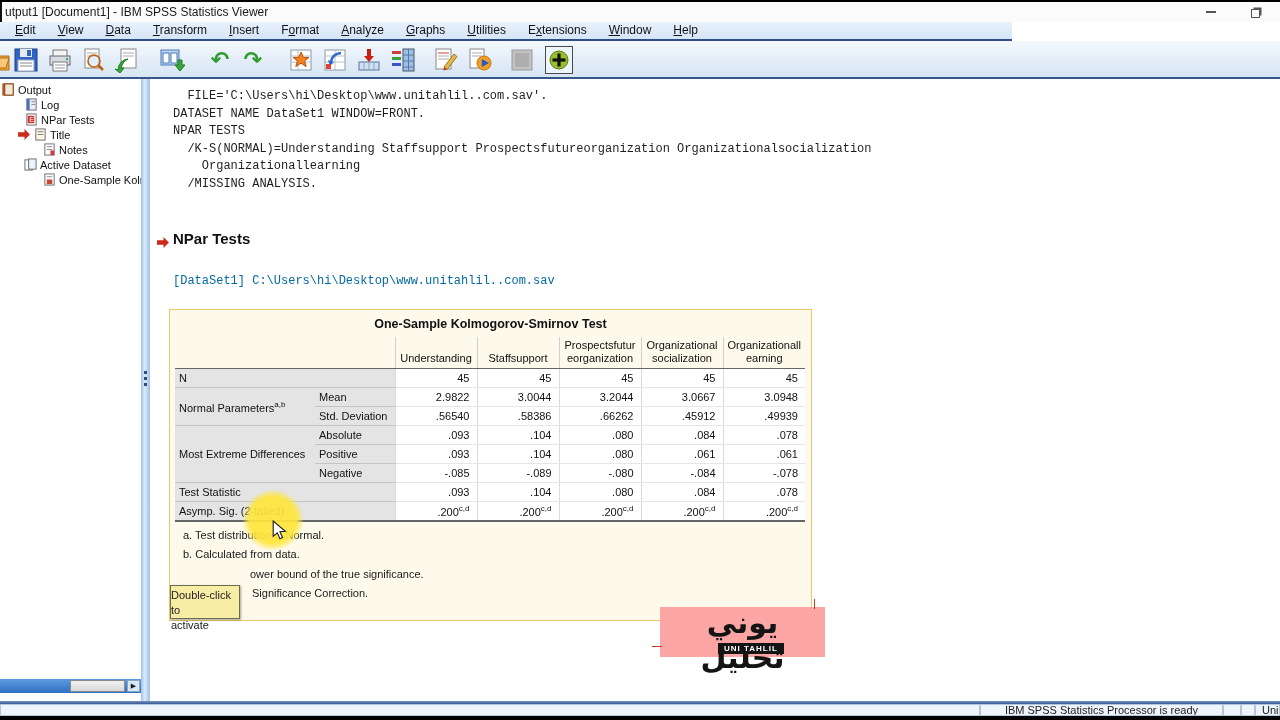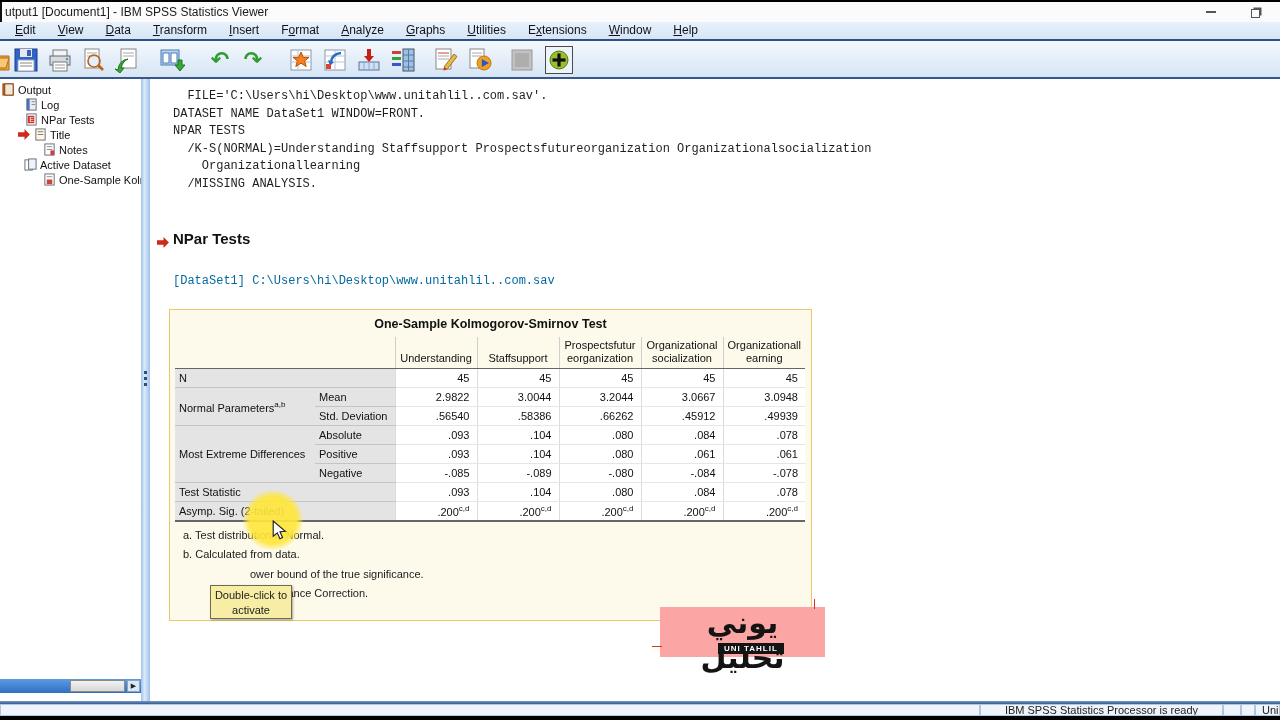--- a/index.html
+++ b/index.html
@@ -12,21 +12,21 @@
   #titlebar { position:absolute; left:0; top:2px; width:1280px; height:20px; background:#fbfbfb;
     display:flex; align-items:center; }
   #titlebar .edge { position:absolute; left:0; top:0; width:2px; height:20px; background:#111; }
   #title-text { font-size:12px; color:#1a1a1a; padding-left:5px; }
   .winbtns { position:absolute; right:18px; top:0; height:20px; display:flex; gap:30px; align-items:center; }
   .winbtn { width:14px; height:14px; display:flex; align-items:center; justify-content:center; cursor:default; }
   .min-glyph { width:10px; height:0; border-bottom:2px solid #555; }
   .max-glyph { width:9px; height:9px; border:1.5px solid #555; box-shadow:2px -2px 0 -0.5px #555; margin-top:2px; }
 
   
-  #menubar { position:absolute; left:0; top:22px; width:1280px; height:19px;
+  #menubar { position:absolute; left:0; top:22px; width:1012px; height:19px;
     background:linear-gradient(#e8f1fb,#d5e5f7); border-bottom:2px solid #2e4f86;
     display:flex; align-items:center; padding-left:4px; }
   .menu-item { font-size:12px; color:#12121a; padding:0 11px; line-height:17px; cursor:default; }
   .menu-item u { text-decoration:underline; }
 
   
   #toolbar { position:absolute; left:0; top:41px; width:1280px; height:38px;
     background:linear-gradient(#f3f8fd,#d7e5f4); border-bottom:2px solid #35578c; }
   .tb-icon { position:absolute; top:5px; width:28px; height:28px; display:flex;
     align-items:center; justify-content:center; }
@@ -82,23 +82,23 @@
   table.spss td { height:19px; padding:0 4px; }
   table.spss td.lab { background:#e4e4e4; border-bottom:1px solid #c4c4c4; text-align:left; }
   table.spss td.val { text-align:right; padding-right:7px; border-left:1px solid #dcdcdc;
     border-bottom:1px solid #e6e6e6; background:#fff; }
   table.spss tr.last td { border-bottom:2px solid #666; }
   sup { font-size:8px; }
   .fnotes { font-size:11px; color:#1a1a1a; margin-top:4px; }
   .fnote { height:19.5px; line-height:19.5px; }
 
   
-  #tooltip { position:absolute; left:20px; top:506px; width:82px; height:34px;
+  #tooltip { position:absolute; left:20px; top:506px; width:70px; height:34px;
     background:#f7eda4; border:1px solid #6d6d4e; box-shadow:1px 1px 2px rgba(0,0,0,.35);
-    font-size:11px; color:#222; text-align:center; line-height:15px; padding-top:2px; z-index:30;margin-left:40px; }
+    font-size:11px; color:#222; line-height:15px; padding-top:2px; z-index:30; }
 
   
   #spotlight { position:absolute; left:93px; top:411px; width:60px; height:60px; border-radius:50%;
     background:radial-gradient(circle, rgba(255,230,60,0.92) 55%, rgba(255,230,60,0) 74%); z-index:20; }
   #cursor { position:absolute; left:120px; top:441px; z-index:40; }
 
   
   #logo { position:absolute; left:510px; top:528px; width:165px; height:50px; background:#fca5a5;
     z-index:10; overflow:visible; }
   #logo .mark-v { position:absolute; right:10px; top:-8px; width:1px; height:10px; background:#e03020; }

